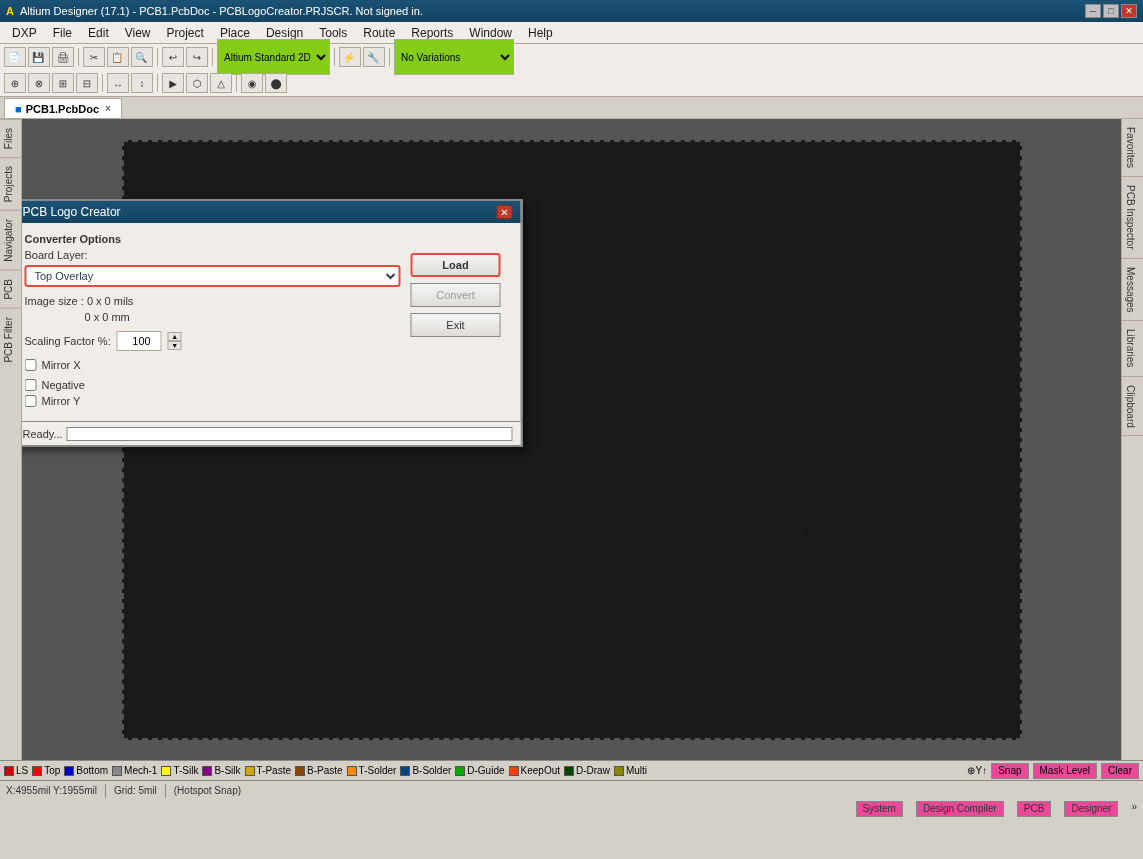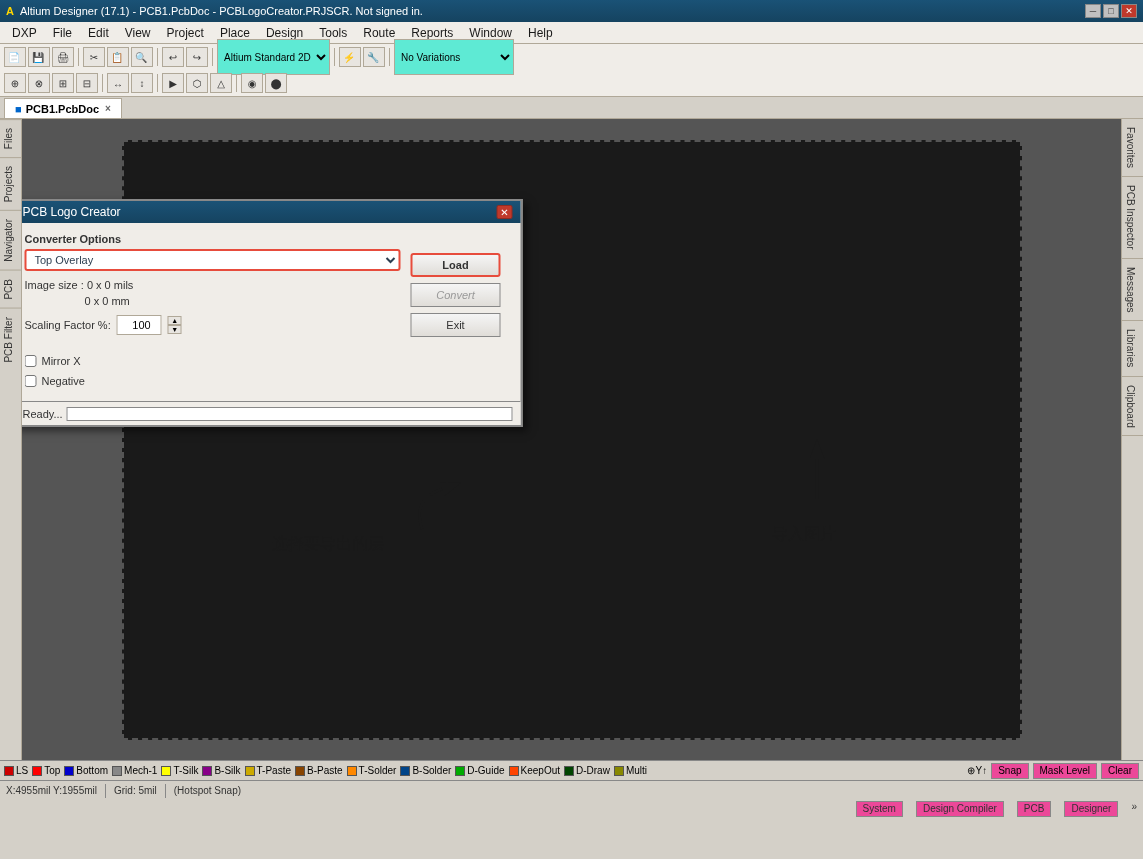--- a/index.html
+++ b/index.html
@@ -70,21 +70,21 @@
       color: #333;
     }
     .toolbar-separator {
       width: 1px; height: 18px;
       background: #b0a898;
       margin: 0 2px;
     }
     .toolbar-combo {
       height: 36px;
       border: 1px solid #b0a898;
-      background: #5eead4;
+      background: #84cc16;
       font-size: 10px;
       padding: 10px 2px;
     }
 
     
     .tab-bar {
       background: #d4d0c8;
       height: 22px;
       display: flex;
       align-items: flex-end;
@@ -242,21 +242,21 @@
     }
     .image-size-row {
       font-size: 11px;
       color: #333;
       margin-bottom: 4px;
     }
     .scaling-row {
       display: flex;
       align-items: center;
       gap: 6px;
-      margin-bottom: 20px;
+      margin-bottom: 8px;
     }
     .scaling-label { font-size: 11px; color: #333; }
     .scaling-input {
       width: 45px; height: 20px;
       border: 1px solid #b0a898;
       background: white;
       font-size: 11px;
       padding: 0 10px;
       text-align: right;
     }
@@ -292,21 +292,20 @@
       color: #333;
     }
     .dialog-btn.load-btn {
       border: 2px solid #e74c3c;
       border-radius: 3px;
       font-weight: bold;
     }
     .dialog-btn.disabled {
       color: #999;
       cursor: default;
-      font-style: italic;
     }
 
     
     .ready-bar {
       background: #f0ede8;
       border-top: 1px solid #888;
       height: 24px;
       display: flex;
       align-items: center;
       padding: 0 8px;
@@ -483,20 +482,21 @@
     <div class="pcb-board"></div>
 
     <div class="dialog" style="top:80px; left:220px;">
       <div class="dialog-titlebar">
         <span>PCB Logo Creator</span>
         <div class="dialog-close-btn">✕</div>
       </div>
       <div class="dialog-body">
         <div class="dialog-left">
           <div class="section-label">Converter Options</div>
+          <div class="field-label">Board Layer:</div>
           <div class="dropdown-row">
             <select class="dropdown-select">
               <option value="top-overlay" selected="">Top Overlay</option>
               <option value="bottom-overlay">Bottom Overlay</option>
               <option value="mechanical-1">Mechanical 1</option>
               <option value="top-silk">Top Silk Screen</option>
             </select>
           </div>
           <div class="image-size-row">
             <span>Image size :</span> <span>0 x 0 mils</span>
@@ -513,20 +513,24 @@
             </div>
           </div>
           <div class="checkbox-row">
             <input type="checkbox" style="">
             <span class="checkbox-label">Mirror X</span>
           </div>
           <div class="checkbox-row" style="margin-top:8px;">
             <input type="checkbox" style="">
             <span class="checkbox-label">Negative</span>
           </div>
+          <div class="checkbox-row">
+            <input type="checkbox" style="">
+            <span class="checkbox-label">Mirror Y</span>
+          </div>
         </div>
         <div class="dialog-right">
           <div class="dialog-btn load-btn" style="border:2px solid #e74c3c; border-radius:3px;">Load</div>
           <div class="dialog-btn disabled">Convert</div>
           <div class="dialog-btn">Exit</div>
         </div>
       </div>
       <div class="ready-bar">
         <span class="ready-label">Ready...</span>
         <div class="ready-progress"></div>

